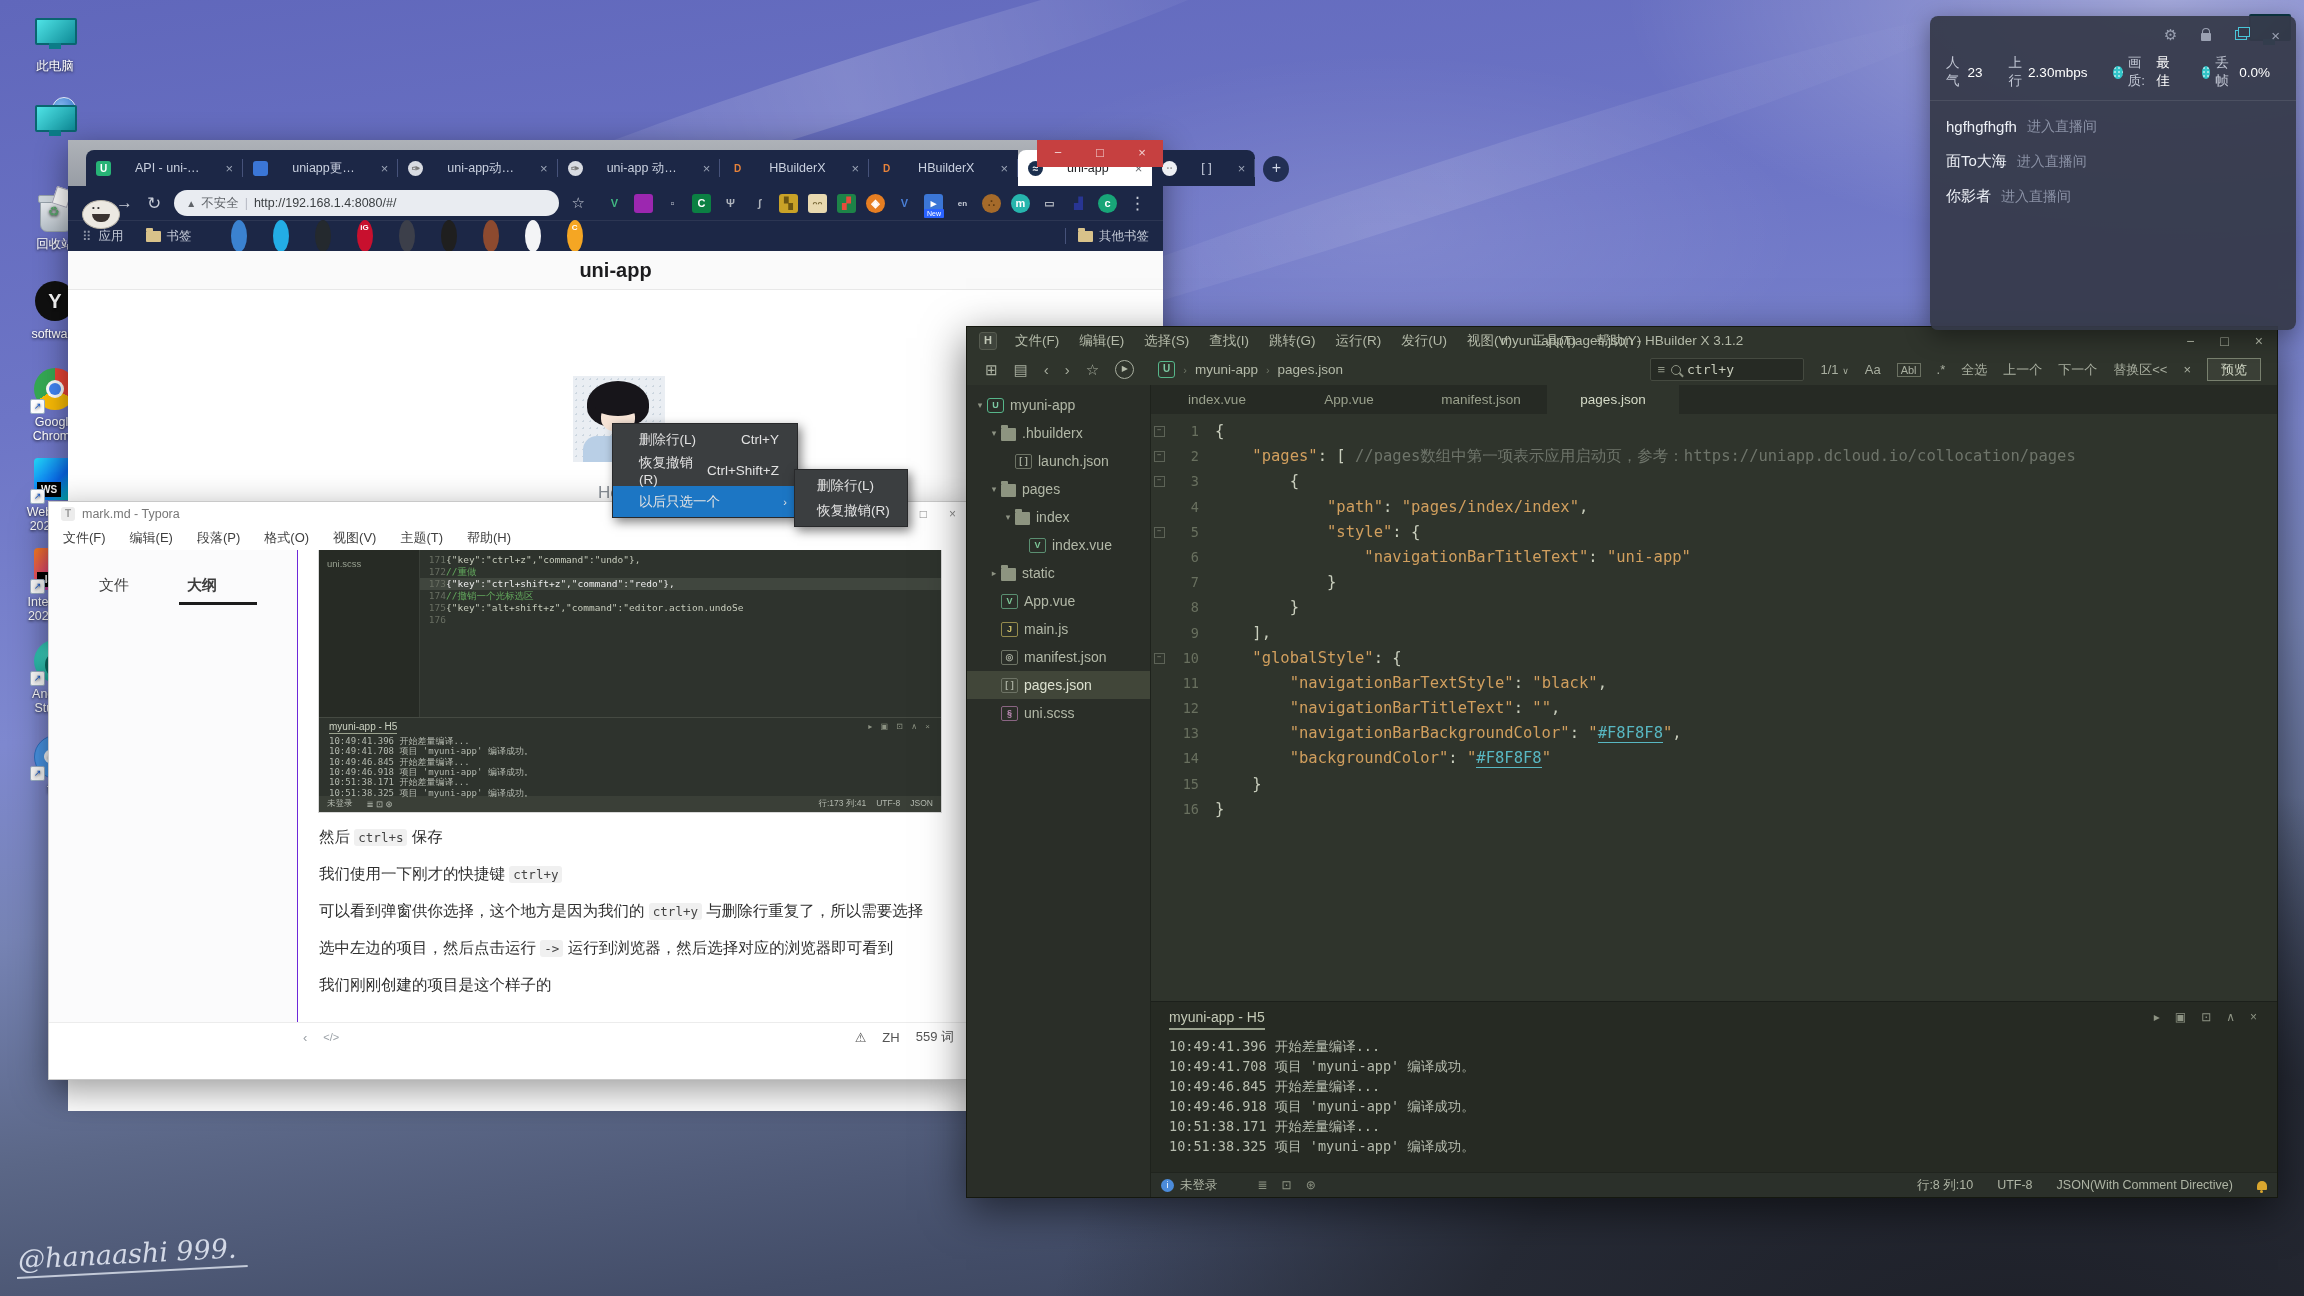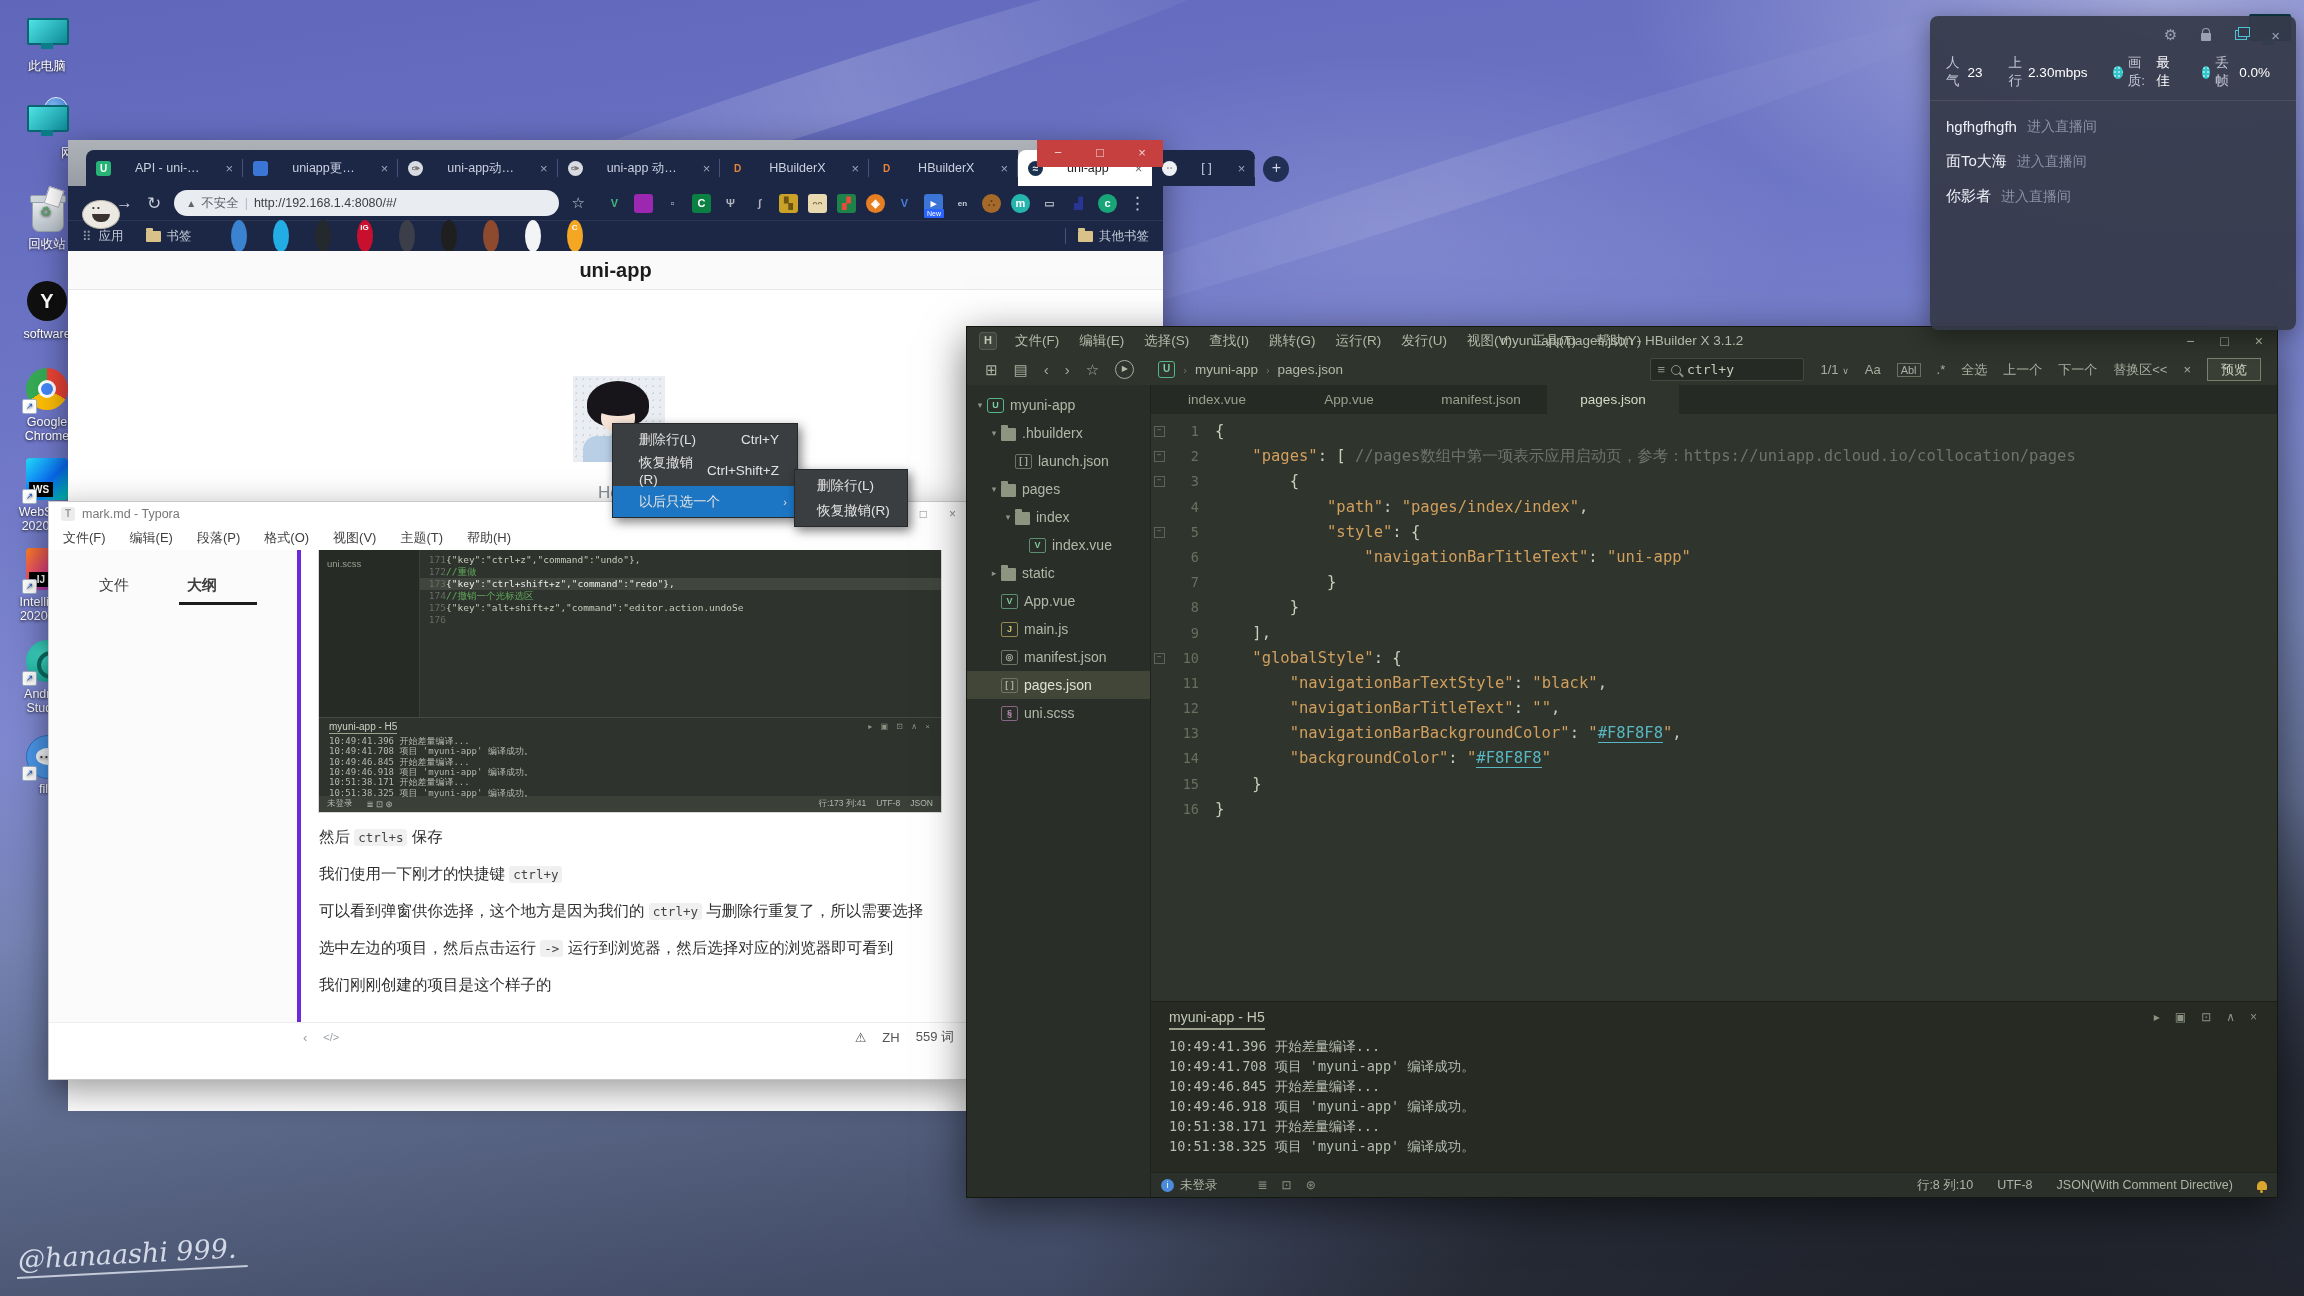--- a/index.html
+++ b/index.html
@@ -8,21 +8,21 @@
   .abs{position:absolute;}
   
   #wallpaper{position:absolute;inset:0;
     background:
       radial-gradient(900px 420px at 94% 0%, rgba(255,255,255,.38), transparent 60%),
       radial-gradient(700px 300px at 60% 18%, rgba(255,255,255,.12), transparent 60%),
       radial-gradient(1500px 950px at 88% 108%, #1d1f27 0%, #262a35 38%, rgba(38,42,53,0) 66%),
       linear-gradient(172deg,#6067bb 0%,#6d75c6 26%,#7e88cf 46%,#7683b4 58%,#5b6787 72%,#434d68 86%,#333b50 100%);}
   #wallpaper .streak{position:absolute;background:linear-gradient(90deg,transparent,rgba(255,255,255,.18),transparent);transform:rotate(-18deg);border-radius:50%;}
   
-  .dicon{position:absolute;left:8px;width:78px;text-align:center;color:#fff;font-size:12.5px;line-height:14px;text-shadow:0 1px 3px rgba(0,0,0,.85);}
+  .dicon{position:absolute;left:16px;width:78px;text-align:center;color:#fff;font-size:12.5px;line-height:14px;text-shadow:0 1px 3px rgba(0,0,0,.85);}
   .dicon .ic{width:46px;height:46px;margin:0 auto 3px;position:relative;}
   .sc{position:absolute;left:-2px;bottom:-2px;width:13px;height:13px;background:#fff;border:1px solid #9db1c8;border-radius:2px;font-size:9px;line-height:12px;color:#1a5cc8;text-align:center;}
   .mon{position:absolute;left:3px;top:8px;width:38px;height:23px;border:2px solid #0a6570;border-radius:2px;background:linear-gradient(135deg,#4fe3e6,#0e8a96);}
   .mon:after{content:"";position:absolute;left:12px;top:23px;width:12px;height:6px;background:#0c7c88;}
   .ic-net .globe{position:absolute;left:20px;top:0;width:22px;height:22px;border-radius:50%;background:radial-gradient(circle at 35% 35%,#7fb4ec,#2f6fc4);border:1px solid #dfe8f4;}
   .bin{position:absolute;left:8px;top:10px;width:30px;height:32px;background:linear-gradient(#eef1f4,#b7c1c9);border-radius:3px 3px 7px 7px;border:1px solid #97a2ab;}
   .bin:before{content:"";position:absolute;left:-3px;top:-4px;width:34px;height:6px;background:#cfd7dd;border-radius:2px;border:1px solid #97a2ab;}
   .bin:after{content:"♻";position:absolute;left:7px;top:6px;font-size:13px;color:#55a368;}
   .paper{position:absolute;left:22px;top:0px;width:14px;height:16px;background:#fff;border:1px solid #aab;transform:rotate(18deg);}
   .ic-soft .c{position:absolute;left:3px;top:3px;width:40px;height:40px;border-radius:50%;background:#101010;color:#fff;font-size:20px;font-weight:bold;text-align:center;line-height:40px;}
@@ -93,21 +93,21 @@
   #ctx-menu .it .arr{margin-left:auto;font-size:11px;}
   #ctx-sub{left:794px;top:469px;width:112px;padding:3px 0;}
   #ctx-sub .it{height:25px;line-height:25px;padding-left:22px;}
   
   #typora{left:48px;top:501px;width:919px;height:577px;background:#fff;border:1px solid #c9c9c9;box-shadow:0 10px 34px rgba(0,0,0,.4);z-index:20;font-size:13px;color:#333;}
   .t-title{height:24px;display:flex;align-items:center;padding:0 12px;color:#777;font-size:12.5px;}
   .t-title .tico{width:14px;height:14px;border-radius:3px;background:#ececec;color:#9a9a9a;font-size:10px;line-height:14px;text-align:center;margin-right:7px;font-weight:bold;}
   .t-title .ctr{margin-left:auto;display:flex;gap:22px;color:#8b8b8b;font-size:12px;}
   .t-menu{height:24px;display:flex;align-items:center;gap:24px;padding:0 14px;color:#3f3f3f;font-size:13px;}
   .t-body{position:relative;height:501px;}
-  .t-side{position:absolute;left:0;top:0;bottom:0;width:248px;background:#fbfbfc;border-right:4px solid #6d28d9;}
+  .t-side{position:absolute;left:0;top:0;bottom:0;width:248px;background:#fbfbfc;border-right:1px solid #6d28d9;}
   .t-side .stab{position:absolute;top:26px;font-size:15px;color:#3d3d3d;}
   .t-side .u{position:absolute;left:130px;top:52px;width:78px;height:3px;background:#1c1c1c;}
   .t-content{margin-left:248px;padding:0 20px 0 22px;height:100%;overflow:hidden;}
   .mshot{width:622px;height:262px;background:#2e332d;display:flex;flex-direction:column;overflow:hidden;box-shadow:0 0 0 1px #d8d8d8;}
   .ms-top{display:flex;height:168px;}
   .ms-tree{width:92px;background:#272b25;border-right:1px solid #3a3f38;color:#98a090;font-size:9.5px;padding:8px 0 0 8px;}
   .ms-code{flex:1;padding-top:4px;font-family:"DejaVu Sans Mono",monospace;font-size:9.5px;line-height:12px;}
   .msrow{display:flex;white-space:pre;}
   .msrow .n{width:26px;text-align:right;color:#686e62;flex:none;}
   .msrow .t{color:#c6cbbb;}

